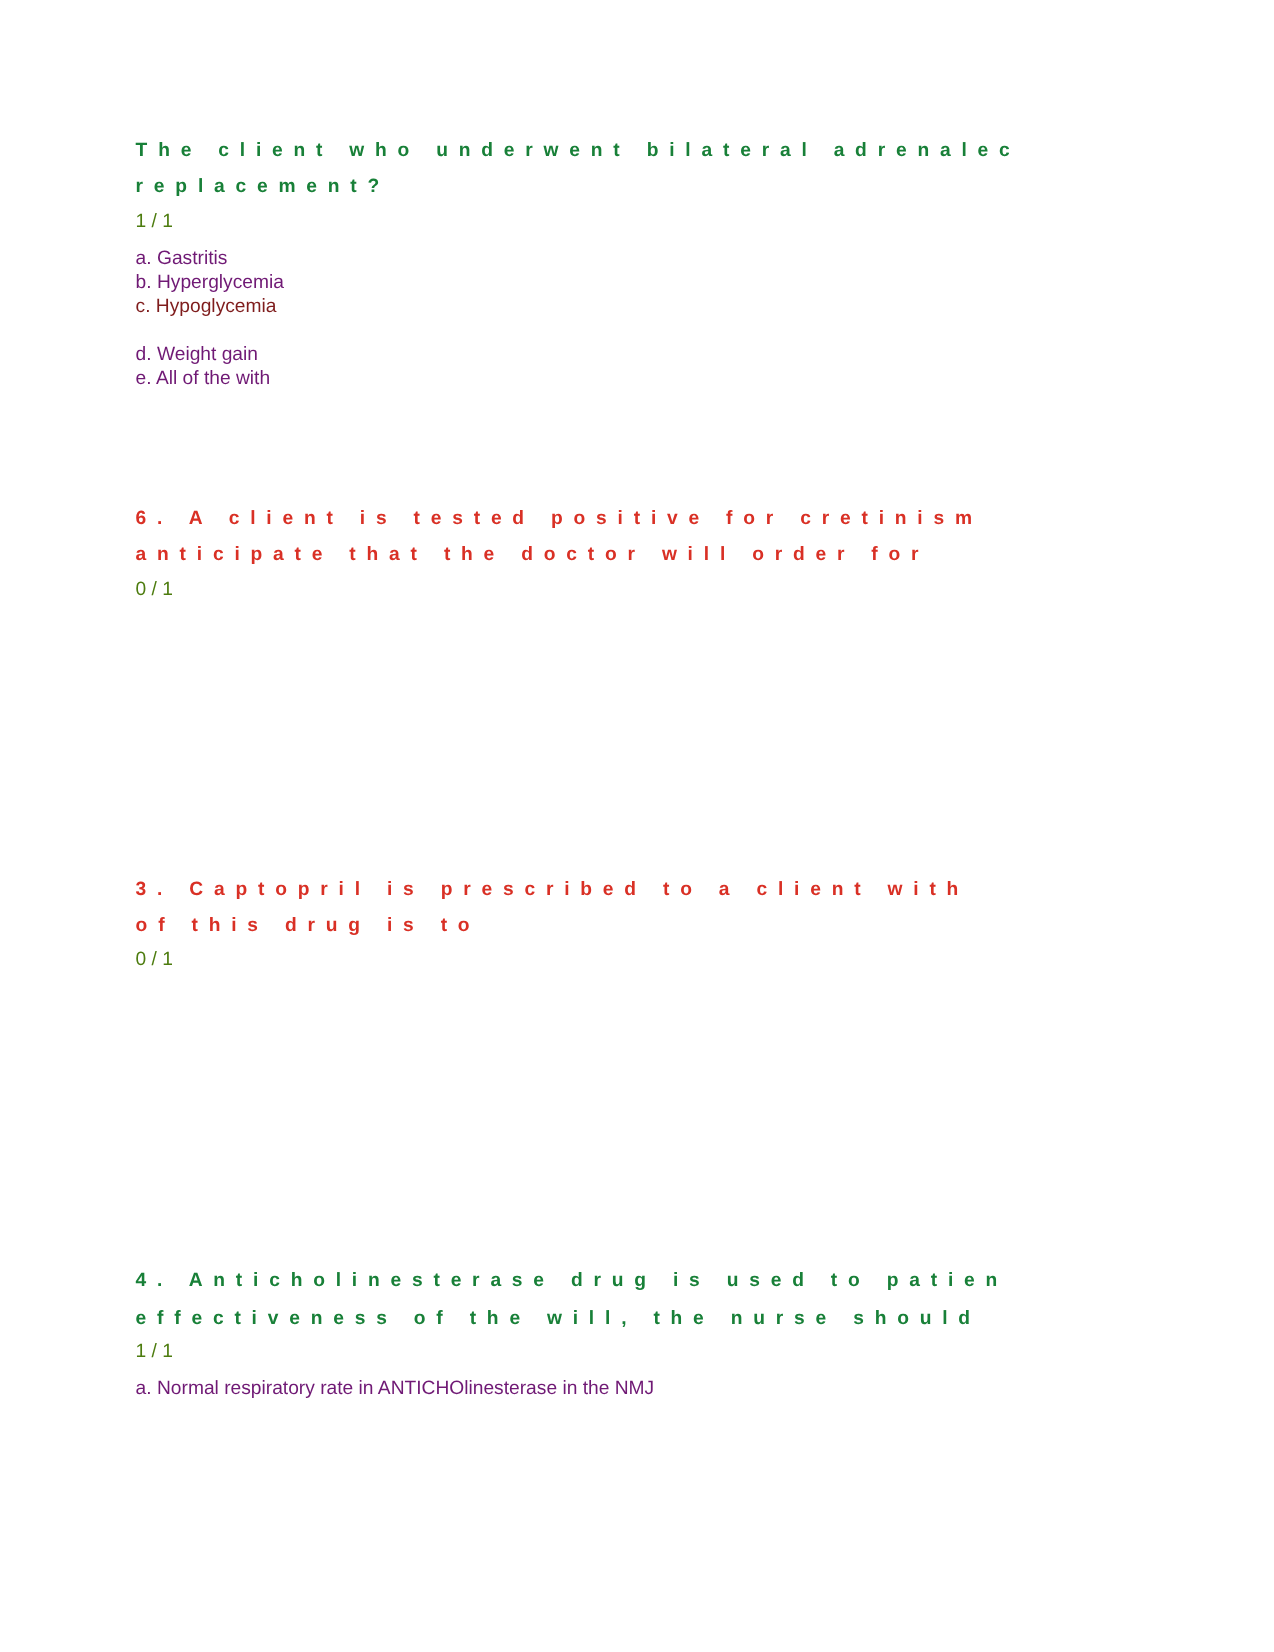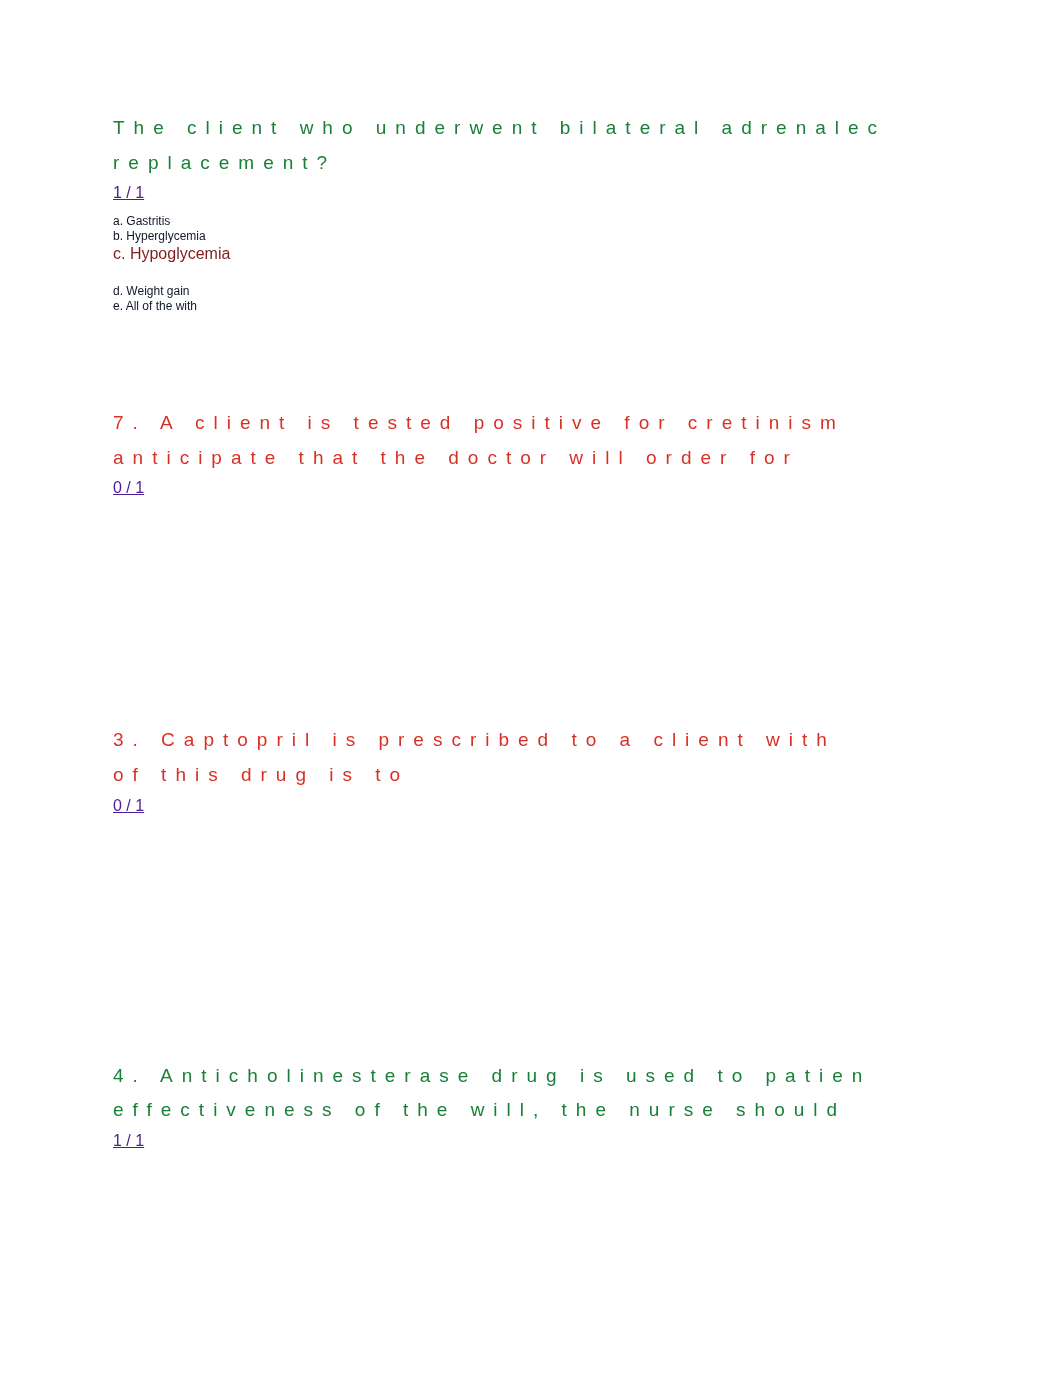--- a/index.html
+++ b/index.html
@@ -16,42 +16,42 @@
       overflow: hidden;
     }
     .content {
       padding-left: 113px;
       padding-top: 115px;
     }
     .question-block {
       margin-bottom: 60px;
     }
     .question-text {
-      font-size: 19px;
+      font-size: 16px;
       letter-spacing: 9px;
       line-height: 1.4;
       margin-bottom: 8px;
       white-space: nowrap;
+      font-weight: bold;
     }
     .q-green {
       color: #188038;
     }
     .q-red {
       color: #d93025;
     }
     .score {
       font-size: 16px;
-      color: #4c1d95;
+      color: #4d7c0f;
       margin-top: 6px;
       margin-bottom: 12px;
-      text-decoration: underline;
     }
     .answer {
-      font-size: 12px;
-      color: #0f172a;
+      font-size: 16px;
+      color: #701a75;
       line-height: 1.25;
     }
     .answer-bold {
       font-size: 16px;
       color: #7f1d1d;
       font-weight: 400;
       line-height: 1.25;
     }
     .spacer-20 {
       height: 20px;
@@ -75,33 +75,34 @@
     <div class="answer">b. Hyperglycemia</div>
     <div class="answer-bold">c. Hypoglycemia</div>
     <div class="spacer-20"></div>
     <div class="answer">d. Weight gain</div>
     <div class="answer">e. All of the with</div>
   </div>
 
   <div style="height:36px;"></div>
 
   <div class="question-block">
-    <div class="question-text q-red">7. A client is tested positive for cretinism</div>
+    <div class="question-text q-red">6. A client is tested positive for cretinism</div>
     <div class="question-text q-red">anticipate that the doctor will order for</div>
     <div class="score">0 / 1</div>
   </div>
 
   <div class="block-gap-large"></div>
 
   <div class="question-block">
     <div class="question-text q-red">3. Captopril is prescribed to a client with</div>
     <div class="question-text q-red">of this drug is to</div>
     <div class="score">0 / 1</div>
   </div>
 
   <div class="block-gap-xlarge"></div>
 
   <div class="question-block">
     <div class="question-text q-green">4. Anticholinesterase drug is used to patien</div>
     <div class="question-text q-green">effectiveness of the will, the nurse should</div>
     <div class="score">1 / 1</div>
+    <div class="answer">a. Normal respiratory rate   in ANTICHOlinesterase in the NMJ</div>
   </div>
 </div>
 
 </body></html>

